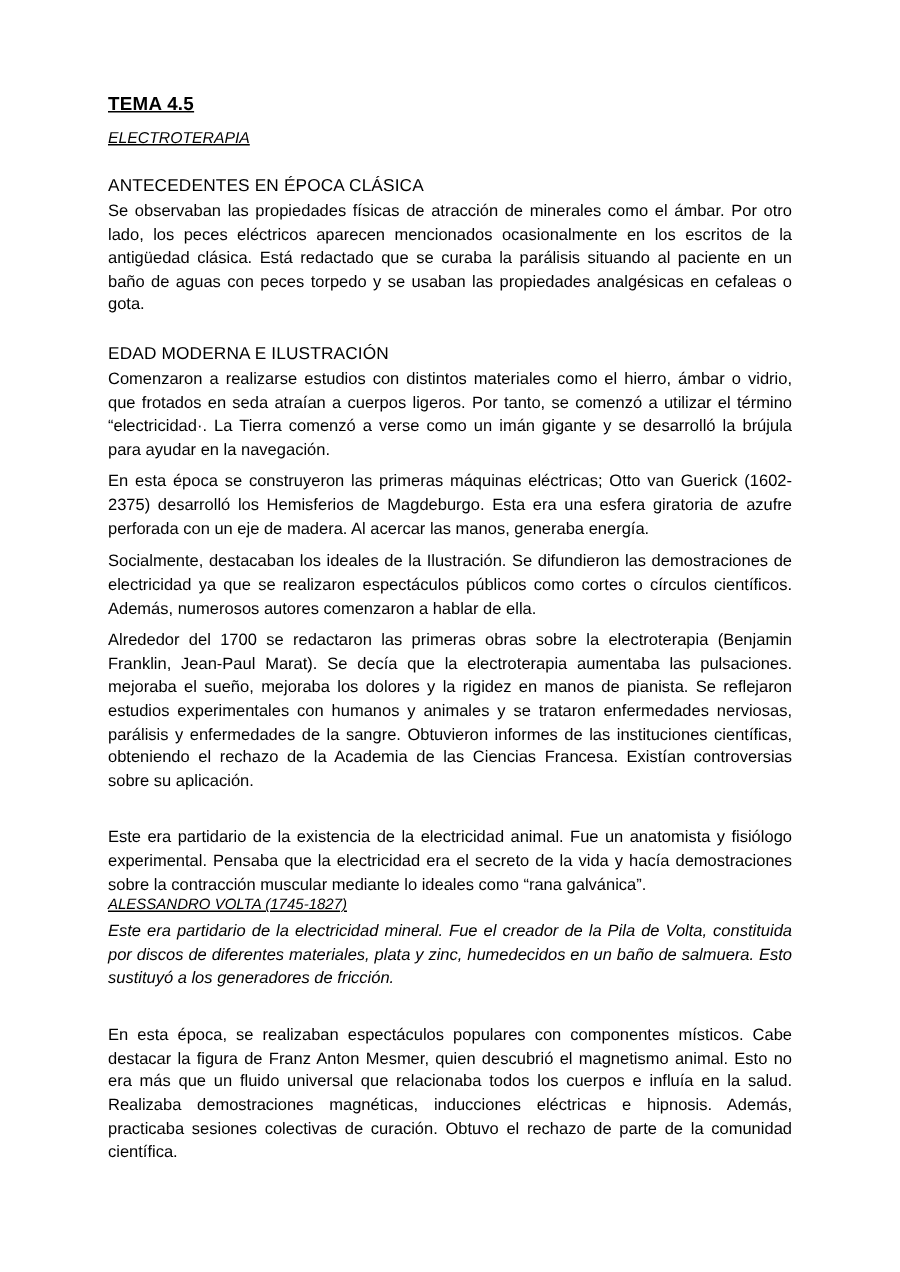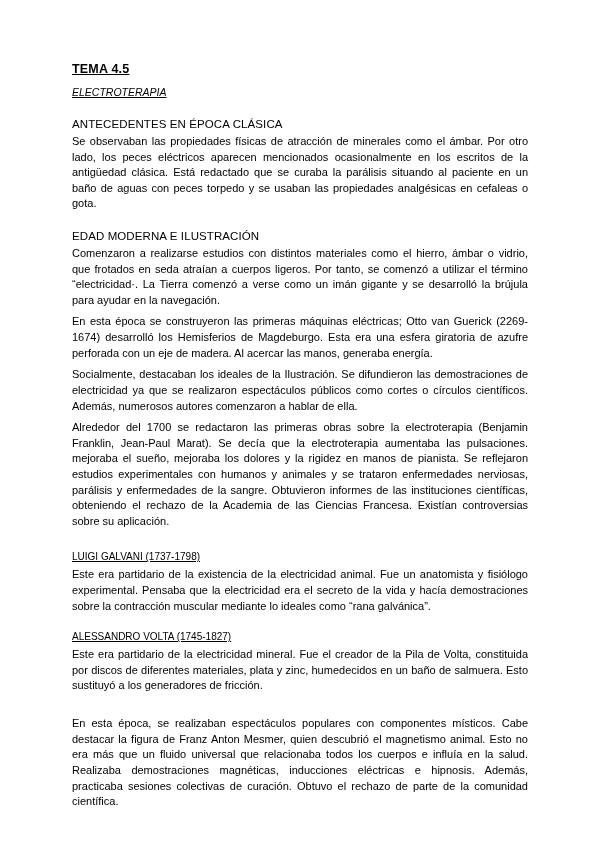--- a/index.html
+++ b/index.html
@@ -55,44 +55,43 @@
   h3.subhead {
     font-size: 10px;
     font-weight: normal;
     text-decoration: underline;
     margin: 0 0 5px 0;
   }
   .block-gap-lg {
     margin-top: 22px;
   }
   .block-gap-md {
-    margin-top: 17px;
+    font-style: italic;
   }
 </style>
 </head>
 <body>
 
 <div class="page">
 
   <h1 class="doc-title">TEMA 4.5</h1>
   <div class="doc-subtitle">ELECTROTERAPIA</div>
 
   <h2 class="section">ANTECEDENTES EN ÉPOCA CLÁSICA</h2>
   <p class="body">Se observaban las propiedades físicas de atracción de minerales como el ámbar. Por otro lado, los peces eléctricos aparecen mencionados ocasionalmente en los escritos de la antigüedad clásica. Está redactado que se curaba la parálisis situando al paciente en un baño de aguas con peces torpedo y se usaban las propiedades analgésicas en cefaleas o gota.</p>
 
   <div class="section-gap">
     <h2 class="section">EDAD MODERNA E ILUSTRACIÓN</h2>
     <p class="body">Comenzaron a realizarse estudios con distintos materiales como el hierro, ámbar o vidrio, que frotados en seda atraían a cuerpos ligeros. Por tanto, se comenzó a utilizar el término “electricidad·. La Tierra comenzó a verse como un imán gigante y se desarrolló la brújula para ayudar en la navegación.</p>
-    <p class="body">En esta época se construyeron las primeras máquinas eléctricas; Otto van Guerick (2269-1674) desarrolló los Hemisferios de Magdeburgo. Esta era una esfera giratoria de azufre perforada con un eje de madera. Al acercar las manos, generaba energía.</p>
+    <p class="body">En esta época se construyeron las primeras máquinas eléctricas; Otto van Guerick (1602-2375) desarrolló los Hemisferios de Magdeburgo. Esta era una esfera giratoria de azufre perforada con un eje de madera. Al acercar las manos, generaba energía.</p>
     <p class="body">Socialmente, destacaban los ideales de la Ilustración. Se difundieron las demostraciones de electricidad ya que se realizaron espectáculos públicos como cortes o círculos científicos. Además, numerosos autores comenzaron a hablar de ella.</p>
     <p class="body last">Alrededor del 1700 se redactaron las primeras obras sobre la electroterapia (Benjamin Franklin, Jean-Paul Marat). Se decía que la electroterapia aumentaba las pulsaciones. mejoraba el sueño, mejoraba los dolores y la rigidez en manos de pianista. Se reflejaron estudios experimentales con humanos y animales y se trataron enfermedades nerviosas, parálisis y enfermedades de la sangre. Obtuvieron informes de las instituciones científicas, obteniendo el rechazo de la Academia de las Ciencias Francesa. Existían controversias sobre su aplicación.</p>
   </div>
 
   <div class="block-gap-lg">
-    <h3 class="subhead">LUIGI GALVANI (1737-1798)</h3>
     <p class="body last">Este era partidario de la existencia de la electricidad animal. Fue un anatomista y fisiólogo experimental. Pensaba que la electricidad era el secreto de la vida y hacía demostraciones sobre la contracción muscular mediante lo ideales como “rana galvánica”.</p>
   </div>
 
   <div class="block-gap-md">
     <h3 class="subhead">ALESSANDRO VOLTA (1745-1827)</h3>
     <p class="body last">Este era partidario de la electricidad mineral. Fue el creador de la Pila de Volta, constituida por discos de diferentes materiales, plata y zinc, humedecidos en un baño de salmuera. Esto sustituyó a los generadores de fricción.</p>
   </div>
 
   <div class="block-gap-lg">
     <p class="body last">En esta época, se realizaban espectáculos populares con componentes místicos. Cabe destacar la figura de Franz Anton Mesmer, quien descubrió el magnetismo animal. Esto no era más que un fluido universal que relacionaba todos los cuerpos e influía en la salud. Realizaba demostraciones magnéticas, inducciones eléctricas e hipnosis. Además, practicaba sesiones colectivas de curación. Obtuvo el rechazo de parte de la comunidad científica.</p>

